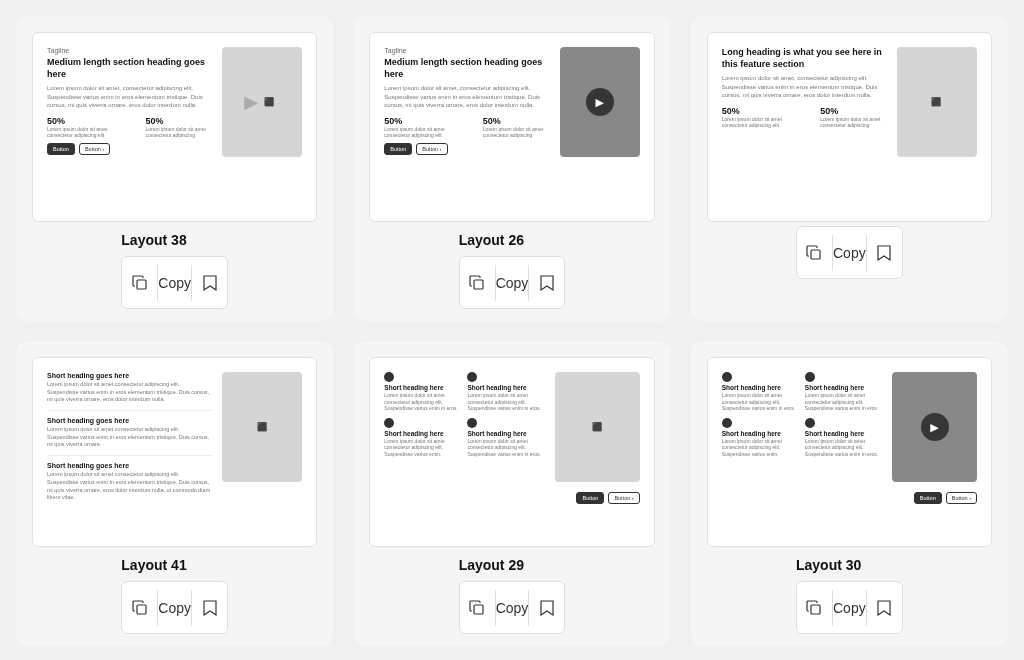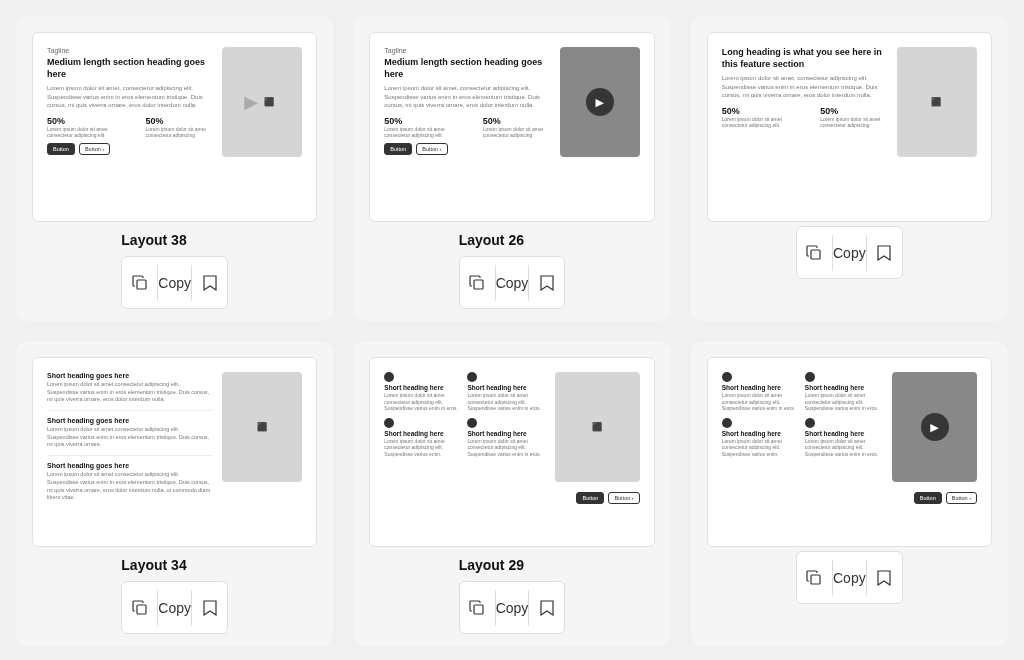--- a/index.html
+++ b/index.html
@@ -368,21 +368,21 @@
             <div class="list-heading">Short heading goes here</div>
             <div class="list-text">Lorem ipsum dolor sit amet consectetur adipiscing elit. Suspendisse varius enim in eros elementum tristique. Duis cursus, mi quis viverra ornare, eros dolor interdum nulla, ut commodo diam libero vitae.</div>
           </div>
         </div>
         <div class="preview-right">
           <span class="img-placeholder-icon">◾</span>
         </div>
       </div>
     </div>
     <div class="card-footer">
-      <div class="layout-label">Layout 34</div>
+      <div class="layout-label">Layout 41</div>
       <div class="copy-bar">
         <div class="copy-icon-btn">
           <svg width="16" height="16" viewBox="0 0 16 16" fill="none">
             <rect x="5" y="5" width="9" height="9" rx="1" stroke="#333" stroke-width="1.2" fill="none"></rect>
             <path d="M3 11H2a1 1 0 01-1-1V2a1 1 0 011-1h8a1 1 0 011 1v1" stroke="#333" stroke-width="1.2" fill="none"></path>
           </svg>
         </div>
         <div class="copy-text">Copy</div>
         <div class="bookmark-btn">
           <svg width="14" height="16" viewBox="0 0 14 16" fill="none">
@@ -478,20 +478,21 @@
             <div class="play-icon">▶</div>
           </div>
           <div class="btn-row" style="justify-content:flex-end;">
             <div class="preview-btn">Button</div>
             <div class="preview-btn outline">Button ›</div>
           </div>
         </div>
       </div>
     </div>
     <div class="card-footer">
+      <div class="layout-label">Layout 30</div>
       <div class="copy-bar">
         <div class="copy-icon-btn">
           <svg width="16" height="16" viewBox="0 0 16 16" fill="none">
             <rect x="5" y="5" width="9" height="9" rx="1" stroke="#333" stroke-width="1.2" fill="none"></rect>
             <path d="M3 11H2a1 1 0 01-1-1V2a1 1 0 011-1h8a1 1 0 011 1v1" stroke="#333" stroke-width="1.2" fill="none"></path>
           </svg>
         </div>
         <div class="copy-text">Copy</div>
         <div class="bookmark-btn">
           <svg width="14" height="16" viewBox="0 0 14 16" fill="none">

